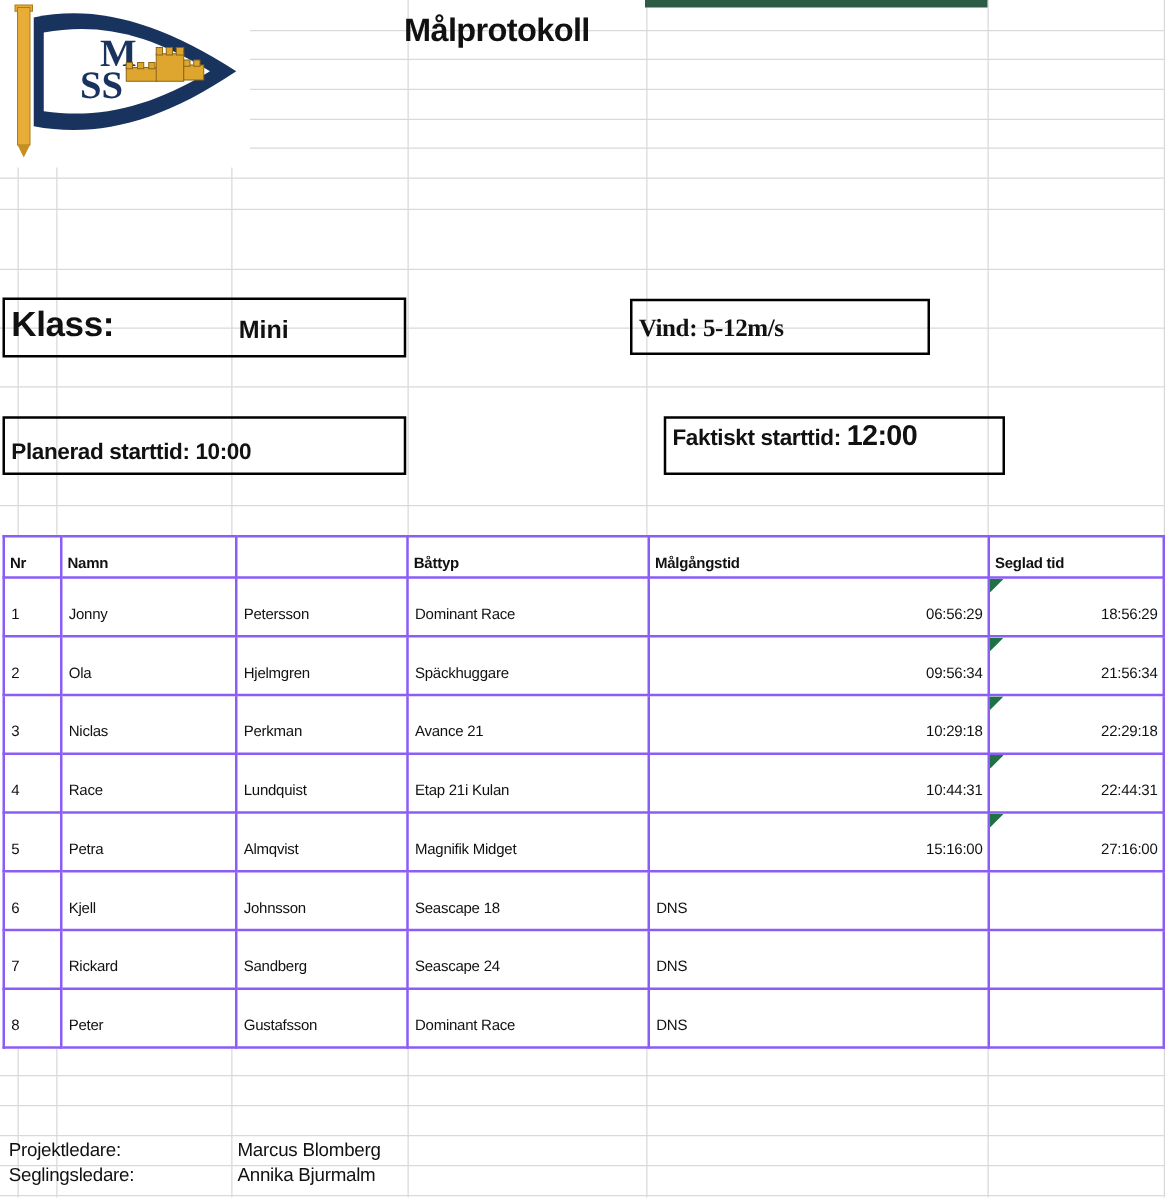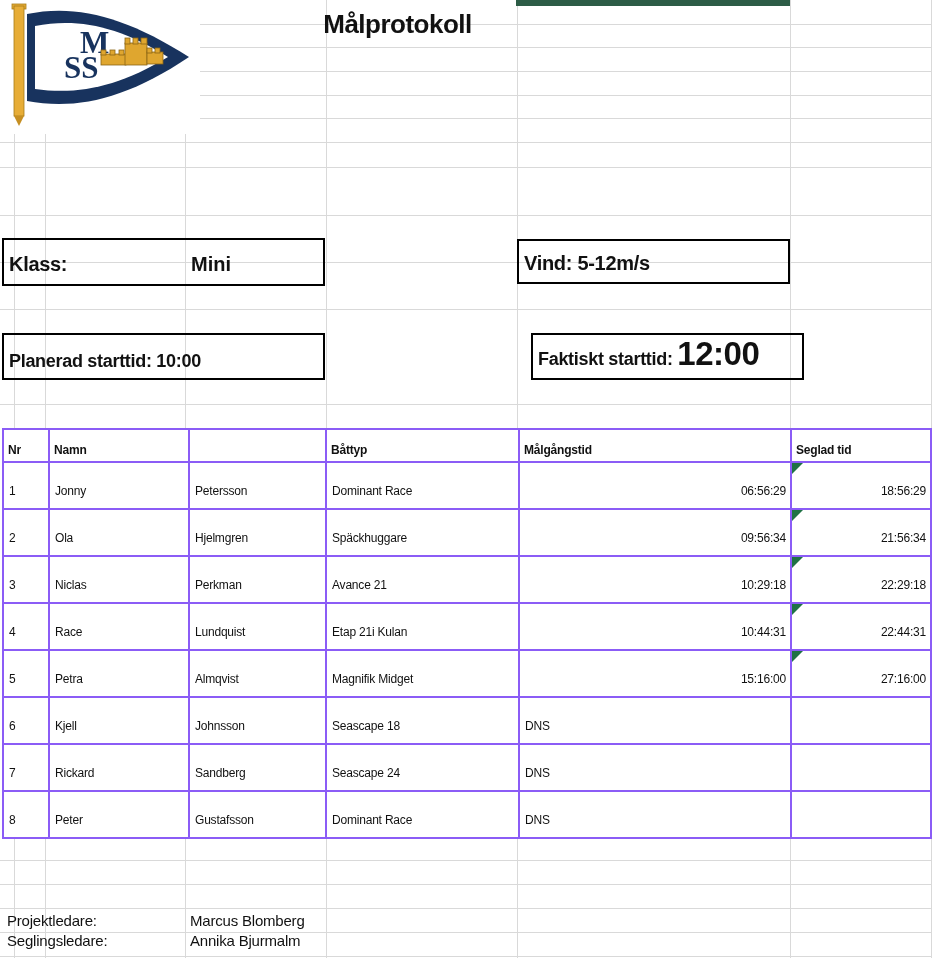--- a/index.html
+++ b/index.html
@@ -23,30 +23,30 @@
     position:absolute;left:250px;top:9px;width:295px;z-index:5;
     font-size:26px;font-weight:bold;text-align:center;letter-spacing:-0.5px;
   }
   
   .box{position:absolute;border:2px solid #000;box-sizing:border-box;z-index:4;background:transparent;
        display:flex;align-items:flex-end;}
   .box .bt{font-weight:bold;letter-spacing:-0.3px;white-space:pre;}
   #box-event{left:2px;top:145px;width:788px;height:47px;justify-content:space-between;}
   #box-event .bt{font-size:20px;padding:0 5px 7px 5px;}
   #box-klass{left:2px;top:238px;width:323px;height:48px;}
-  #box-klass .bt{font-size:20px;padding:0 0 8px 5px;}
+  #box-klass .bt{font-size:28px;padding:0 0 8px 5px;}
   #box-klass .val{position:absolute;left:187px;bottom:8px;font-size:20px;font-weight:bold;}
-  #box-vind{left:517px;top:239px;width:273px;height:45px;}
+  #box-vind{left:504px;top:239px;width:240px;height:45px;font-family:Liberation Serif, serif;}
   #box-vind .bt{font-size:20px;padding:0 0 7px 5px;}
   #box-plan{left:2px;top:333px;width:323px;height:47px;}
   #box-plan .bt{font-size:18px;padding:0 0 6px 5px;}
   #box-fakt{left:531px;top:333px;width:273px;height:47px;align-items:baseline;}
   #box-fakt .inner{display:flex;align-items:baseline;padding:0 0 6px 5px;}
   #box-fakt .bt{font-size:18px;}
-  #box-fakt .big{font-size:33px;font-weight:bold;letter-spacing:-0.5px;}
+  #box-fakt .big{font-size:23px;font-weight:bold;letter-spacing:-0.5px;}
   
   #tablewrap{position:absolute;left:2px;top:428px;z-index:4;background:#fff;}
   table{border-collapse:collapse;table-layout:fixed;background:#fff;}
   th,td{border:2px solid #8b5cf6;box-sizing:border-box;vertical-align:bottom;
         font-size:12px;letter-spacing:-0.2px;overflow:hidden;white-space:nowrap;position:relative;}
   th{font-weight:bold;height:33px;text-align:left;padding:0 4px 4px 4px;}
   td{height:47px;padding:0 4px 10px 5px;}
   .c-nr{text-align:left;}
   .c-finish.t-right,.c-elapsed{text-align:right;padding-right:4px;}
   .c-finish.t-left{text-align:left;}

